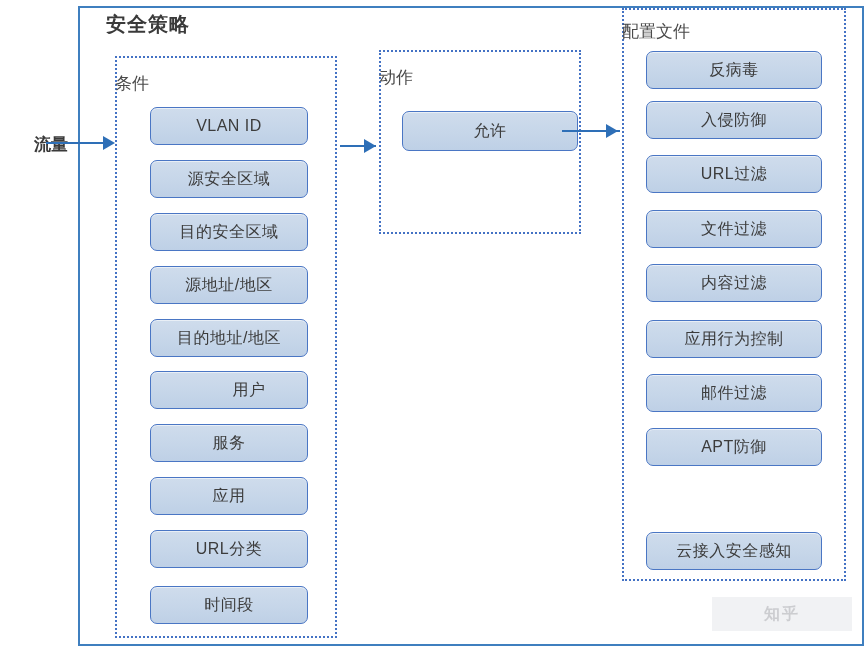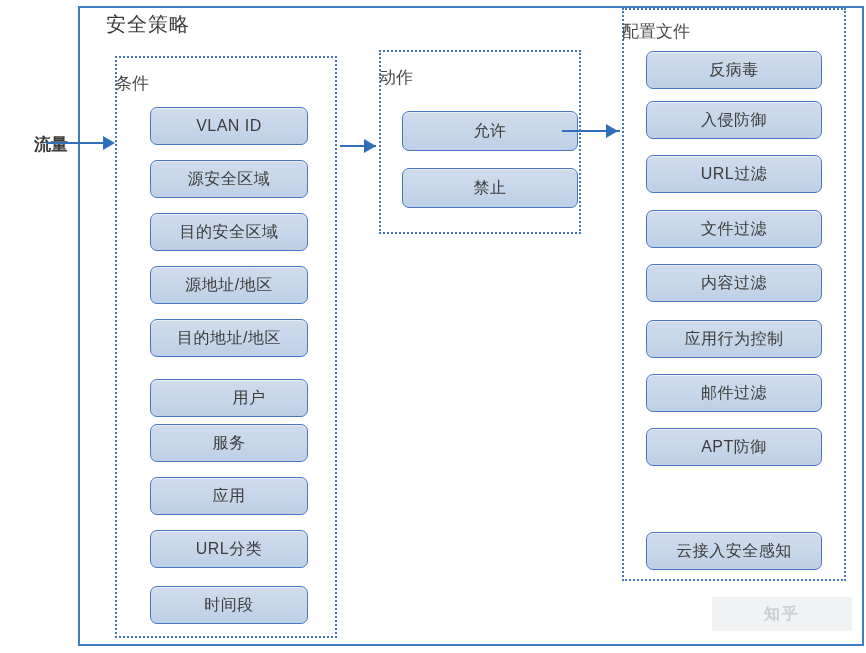--- a/index.html
+++ b/index.html
@@ -30,21 +30,21 @@
     height: 640px;
     border: 2px solid #3f7fbf;
     box-sizing: border-box;
     background: transparent;
   }
   .policy-title {
     position: absolute;
     left: 106px;
     top: 11px;
     font-size: 20px;
-    font-weight: normal;
+    font-weight: bold;
     color: #3a3a3a;
     letter-spacing: 1px;
     white-space: nowrap;
   }
 
   
   .group {
     position: absolute;
     border: 2px dotted #4472c4;
     box-sizing: border-box;
@@ -159,34 +159,33 @@
   <div class="conn-head" style="left:103px; top:136px;"></div>
 
   <div class="group" id="group-condition"></div>
   <div class="group-title" id="title-condition">条件</div>
 
   <div class="chip cond" style="top:107px;">VLAN ID</div>
   <div class="chip cond" style="top:160px;">源安全区域</div>
   <div class="chip cond" style="top:213px;">目的安全区域</div>
   <div class="chip cond" style="top:266px;">源地址/地区</div>
   <div class="chip cond" style="top:319px;">目的地址/地区</div>
-  <div class="chip cond" style="top:379px;padding-left:40px;">用户</div>
+  <div class="chip cond" style="top:371px;padding-left:40px;">用户</div>
   <div class="chip cond" style="top:424px;">服务</div>
   <div class="chip cond" style="top:477px;">应用</div>
   <div class="chip cond" style="top:530px;">URL分类</div>
   <div class="chip cond" style="top:586px;">时间段</div>
 
   <div class="conn-line" style="left:340px; top:145px; width:36px;"></div>
   <div class="conn-head" style="left:364px; top:139px;"></div>
 
   <div class="group" id="group-action"></div>
   <div class="group-title" id="title-action">动作</div>
 
   <div class="chip act" style="top:111px;">允许</div>
-  <div class="chip act" style="top:168px;">禁止</div>
 
   <div class="conn-line" style="left:562px; top:130px; width:58px;"></div>
   <div class="conn-head" style="left:606px; top:124px;"></div>
 
   <div class="group" id="group-profile"></div>
   <div class="group-title" id="title-profile">配置文件</div>
 
   <div class="chip prof" style="top:51px;">反病毒</div>
   <div class="chip prof" style="top:101px;">入侵防御</div>
   <div class="chip prof" style="top:155px;">URL过滤</div>

